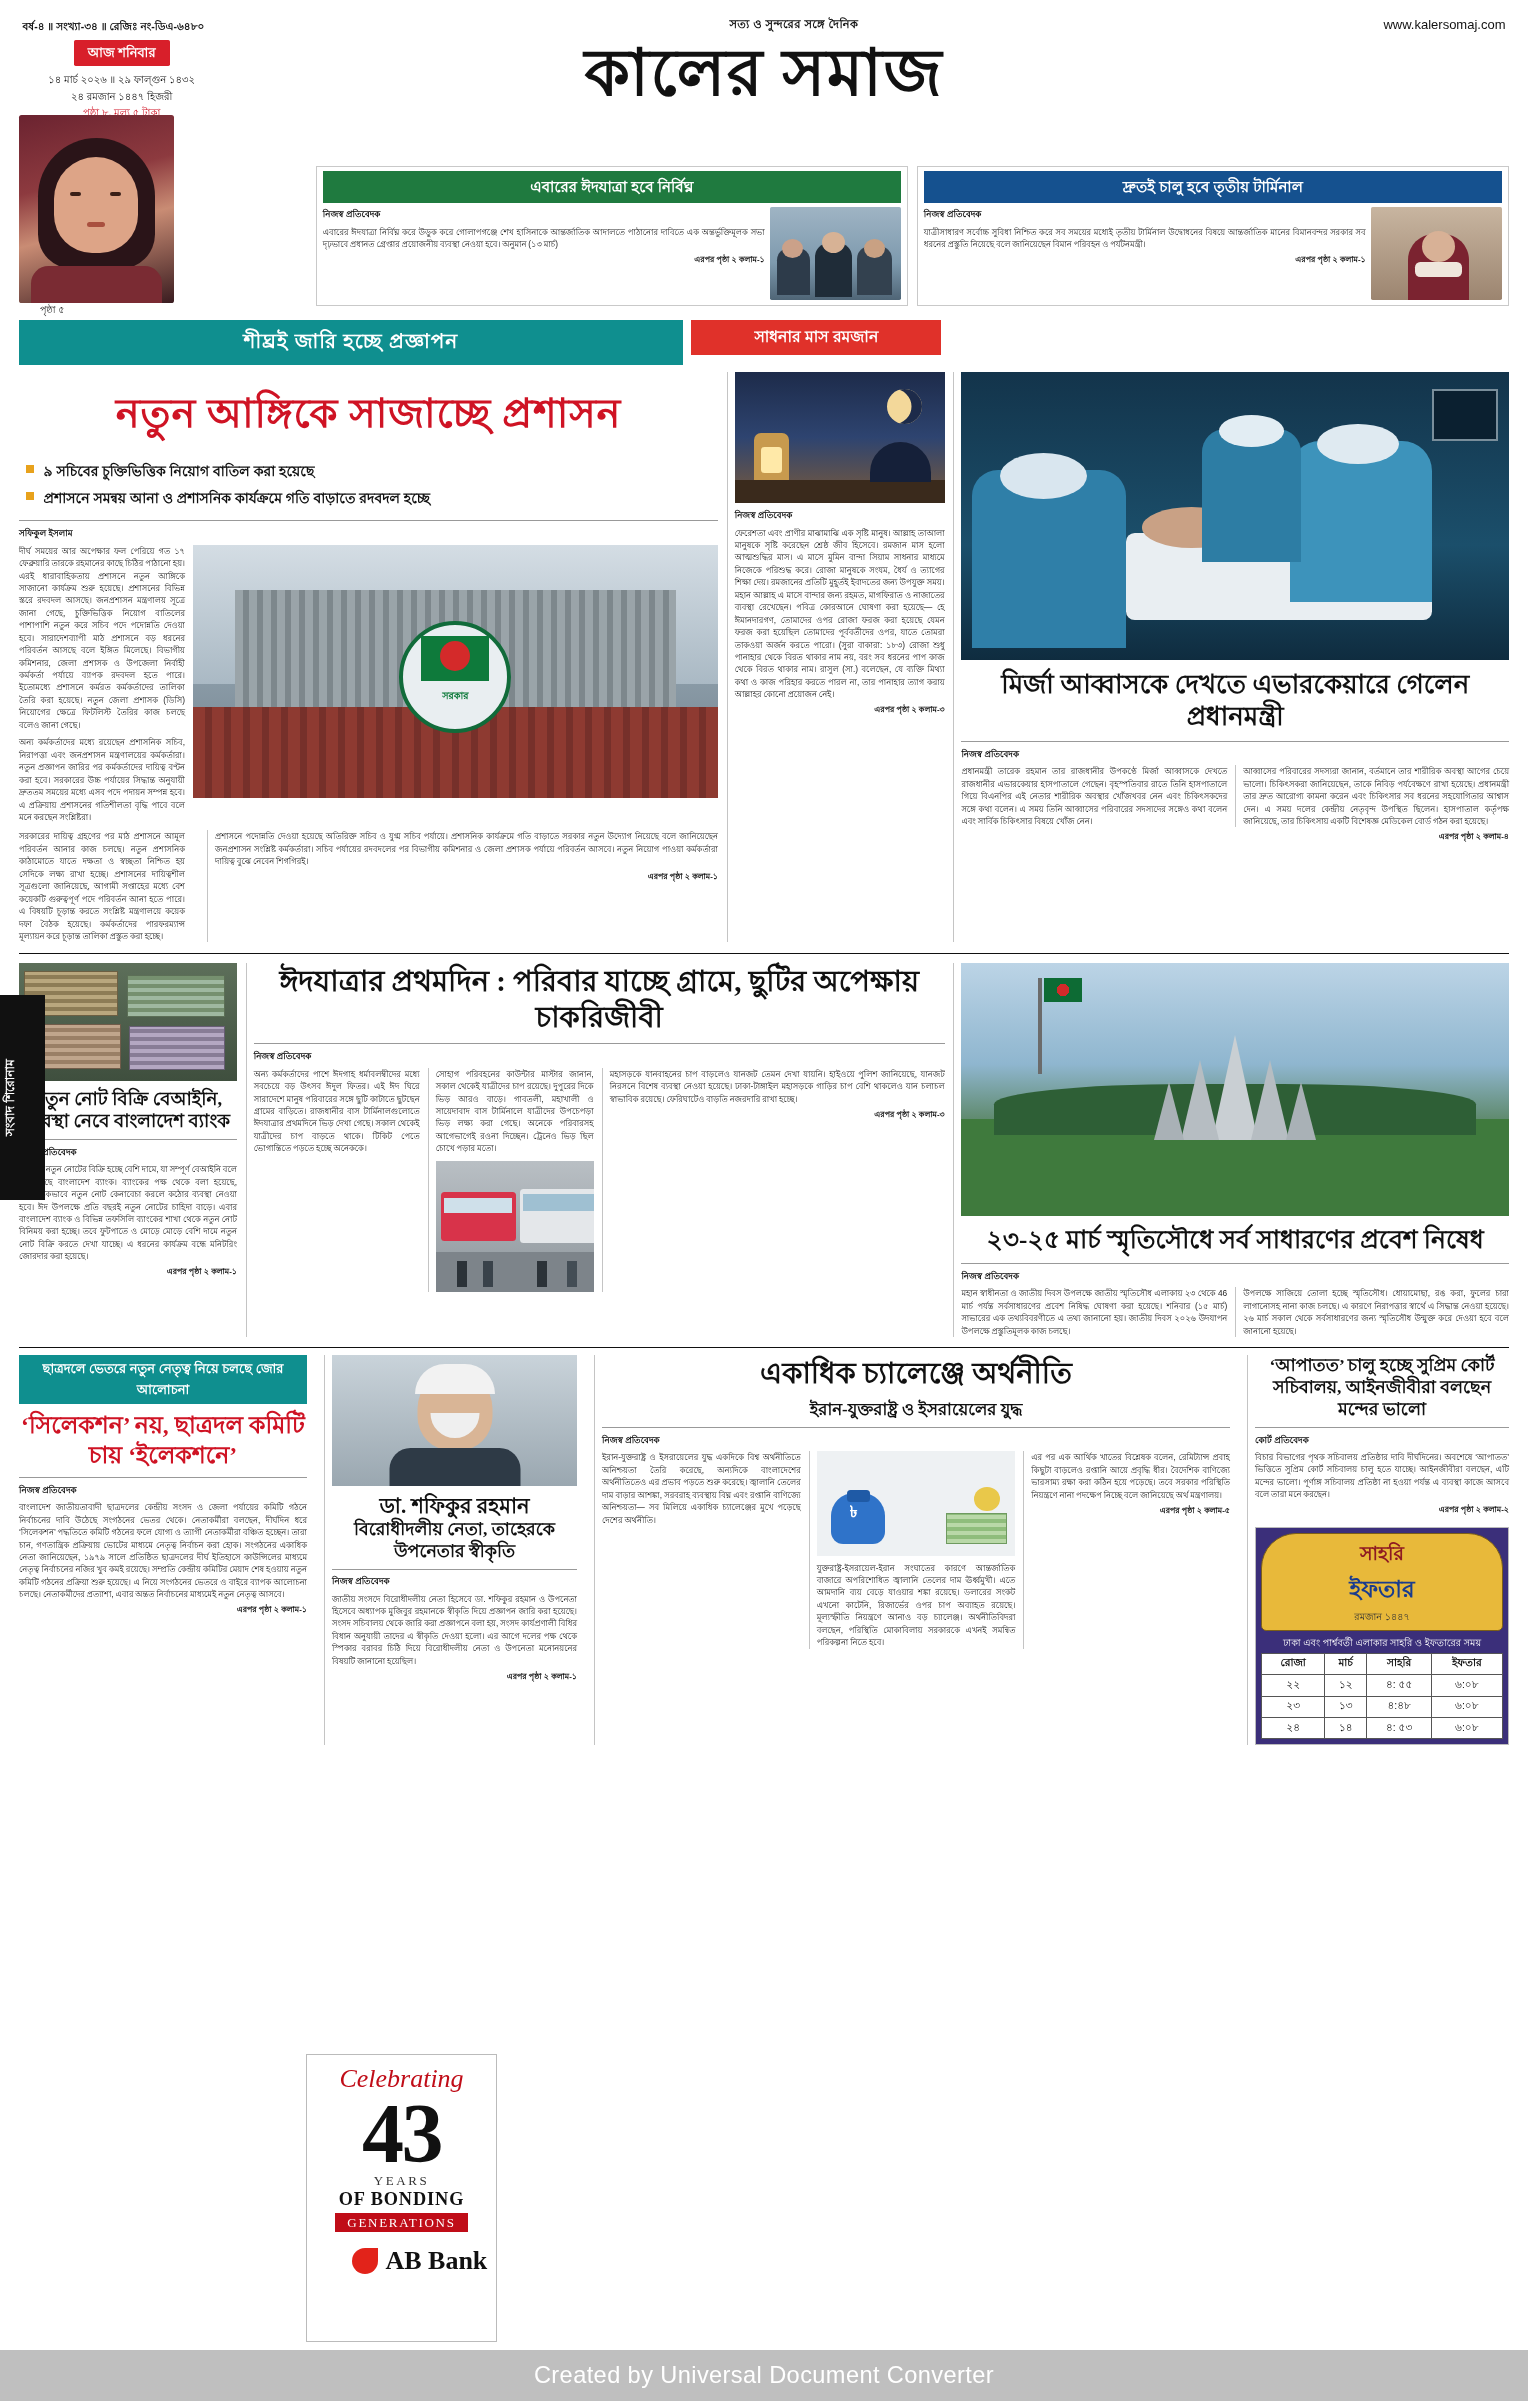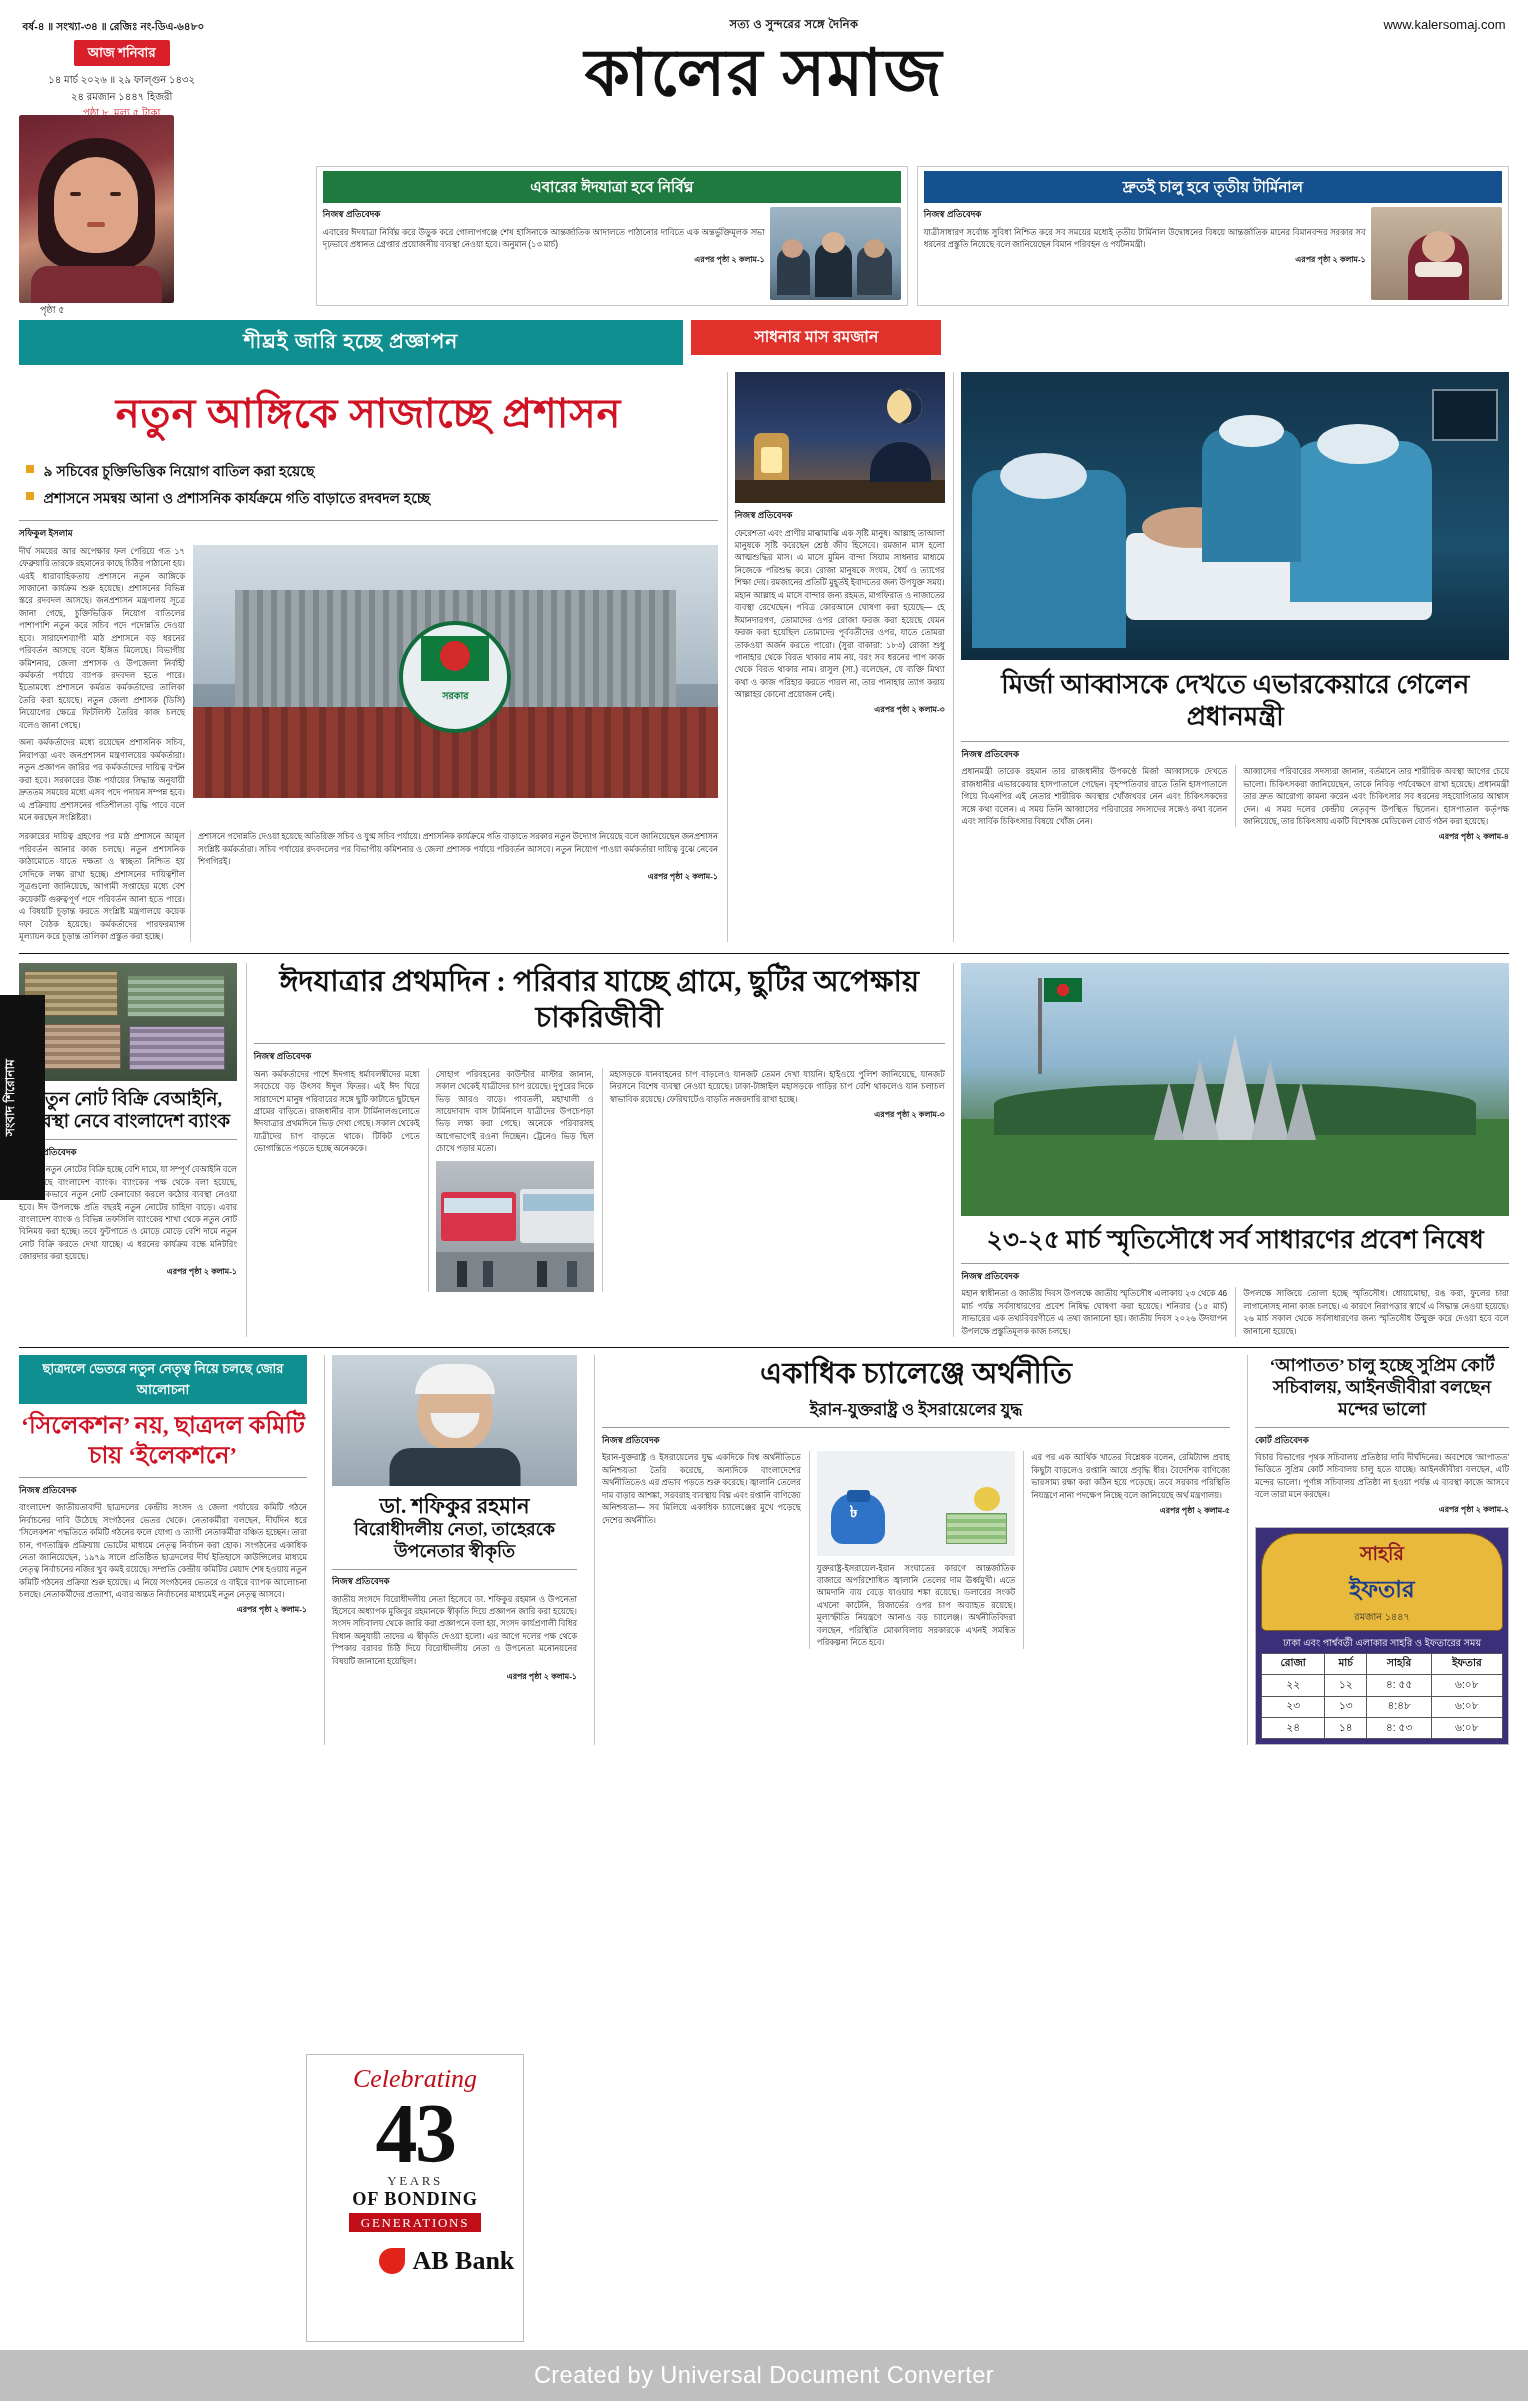--- a/index.html
+++ b/index.html
@@ -210,21 +210,21 @@
             <div style="position:absolute;left:0;bottom:0;width:100%;height:36%;background:#8e3a31;"></div>
             <div style="position:absolute;left:0;bottom:0;width:100%;height:36%;background:repeating-linear-gradient(90deg,#8e3a31 0 12.2px,#76302a 12.2px 19px);"></div>
             <div style="position:absolute;left:50%;top:30%;transform:translateX(-50%);width:112px;height:112px;border-radius:50%;background:#e9eef1;border:4.4px solid #116b3a;"></div>
             <div style="position:absolute;left:50%;top:36%;transform:translateX(-50%);width:68px;height:45px;background:#0e7a3b;"></div>
             <div style="position:absolute;left:50%;top:38%;transform:translateX(-50%);width:30px;height:30px;background:#d42a2a;border-radius:50%;"></div>
             <div style="position:absolute;left:50%;top:57%;transform:translateX(-50%);font-size:9.6px;color:#0e7a3b;font-weight:bold;font-family:Liberation Serif, serif;">সরকার</div>
           </div>
         </div>
       </div>
 
-      <div style="display:flex;gap:5px;margin-top:7px;">
+      <div style="display:flex;gap:22px;margin-top:7px;">
         <div style="width:166px;" class="body-text">সরকারের দায়িত্ব গ্রহণের পর মাঠ প্রশাসনে আমূল পরিবর্তন আনার কাজ চলছে। নতুন প্রশাসনিক কাঠামোতে যাতে দক্ষতা ও স্বচ্ছতা নিশ্চিত হয় সেদিকে লক্ষ্য রাখা হচ্ছে। প্রশাসনের দায়িত্বশীল সূত্রগুলো জানিয়েছে, আগামী সপ্তাহের মধ্যে বেশ কয়েকটি গুরুত্বপূর্ণ পদে পরিবর্তন আনা হতে পারে। এ বিষয়টি চূড়ান্ত করতে সংশ্লিষ্ট মন্ত্রণালয়ে কয়েক দফা বৈঠক হয়েছে। কর্মকর্তাদের পারফরম্যান্স মূল্যায়ন করে চূড়ান্ত তালিকা প্রস্তুত করা হচ্ছে।</div>
         <div style="flex:1;" class="colsep">
           <div class="body-text">প্রশাসনে পদোন্নতি দেওয়া হয়েছে অতিরিক্ত সচিব ও যুগ্ম সচিব পর্যায়ে। প্রশাসনিক কার্যক্রমে গতি বাড়াতে সরকার নতুন উদ্যোগ নিয়েছে বলে জানিয়েছেন জনপ্রশাসন সংশ্লিষ্ট কর্মকর্তারা। সচিব পর্যায়ের রদবদলের পর বিভাগীয় কমিশনার ও জেলা প্রশাসক পর্যায়ে পরিবর্তন আসবে। নতুন নিয়োগ পাওয়া কর্মকর্তারা দায়িত্ব বুঝে নেবেন শিগগিরই।</div>
           <div class="contd">এরপর পৃষ্ঠা ২ কলাম-১</div>
         </div>
       </div>
     </div>
 
     <div style="width:218px;" class="colsep">
       <div class="ph" style="height:131px;background:linear-gradient(180deg,#1d2b4a 0%,#2e4470 50%,#7a5a3a 100%);">
@@ -425,21 +425,21 @@
                 <td>১৪</td>
                 <td>৪: ৫৩</td>
                 <td>৬:০৮</td>
               </tr>
             </tbody>
         </table>
       </div>
     </div>
   </div>
 
-  <div class="adbox ab-cel" style="position:absolute;left:306px;bottom:59px;width:218px;height:288px;background:#fff;padding:8.7px;text-align:center;">
+  <div class="adbox ab-cel" style="position:absolute;left:306px;bottom:59px;width:191px;height:288px;background:#fff;padding:8.7px;text-align:center;">
     <div style="font-size:26px;font-style:italic;color:#c00d18;font-family:'Liberation Serif',serif;">Celebrating</div>
     <div style="font-size:84px;font-weight:bold;color:#111;line-height:.95;letter-spacing:-2.6px;">43</div>
     <div style="font-size:13px;letter-spacing:2.6px;color:#333;">YEARS</div>
     <div style="font-size:18.3px;font-weight:bold;color:#111;letter-spacing:0.9px;">OF BONDING</div>
     <div style="display:inline-block;margin-top:2.6px;background:#c00d18;color:#fff;font-size:13px;padding:1.7px 12.2px;letter-spacing:1.7px;">GENERATIONS</div>
     <div style="margin-top:14px;display:flex;align-items:center;justify-content:flex-end;gap:7px;">
       <span style="display:inline-block;width:26px;height:26px;background:#e2231a;border-radius:50% 0 50% 50%;"></span>
       <span style="font-size:26px;font-weight:bold;color:#111;">AB Bank</span>
     </div>
   </div>

